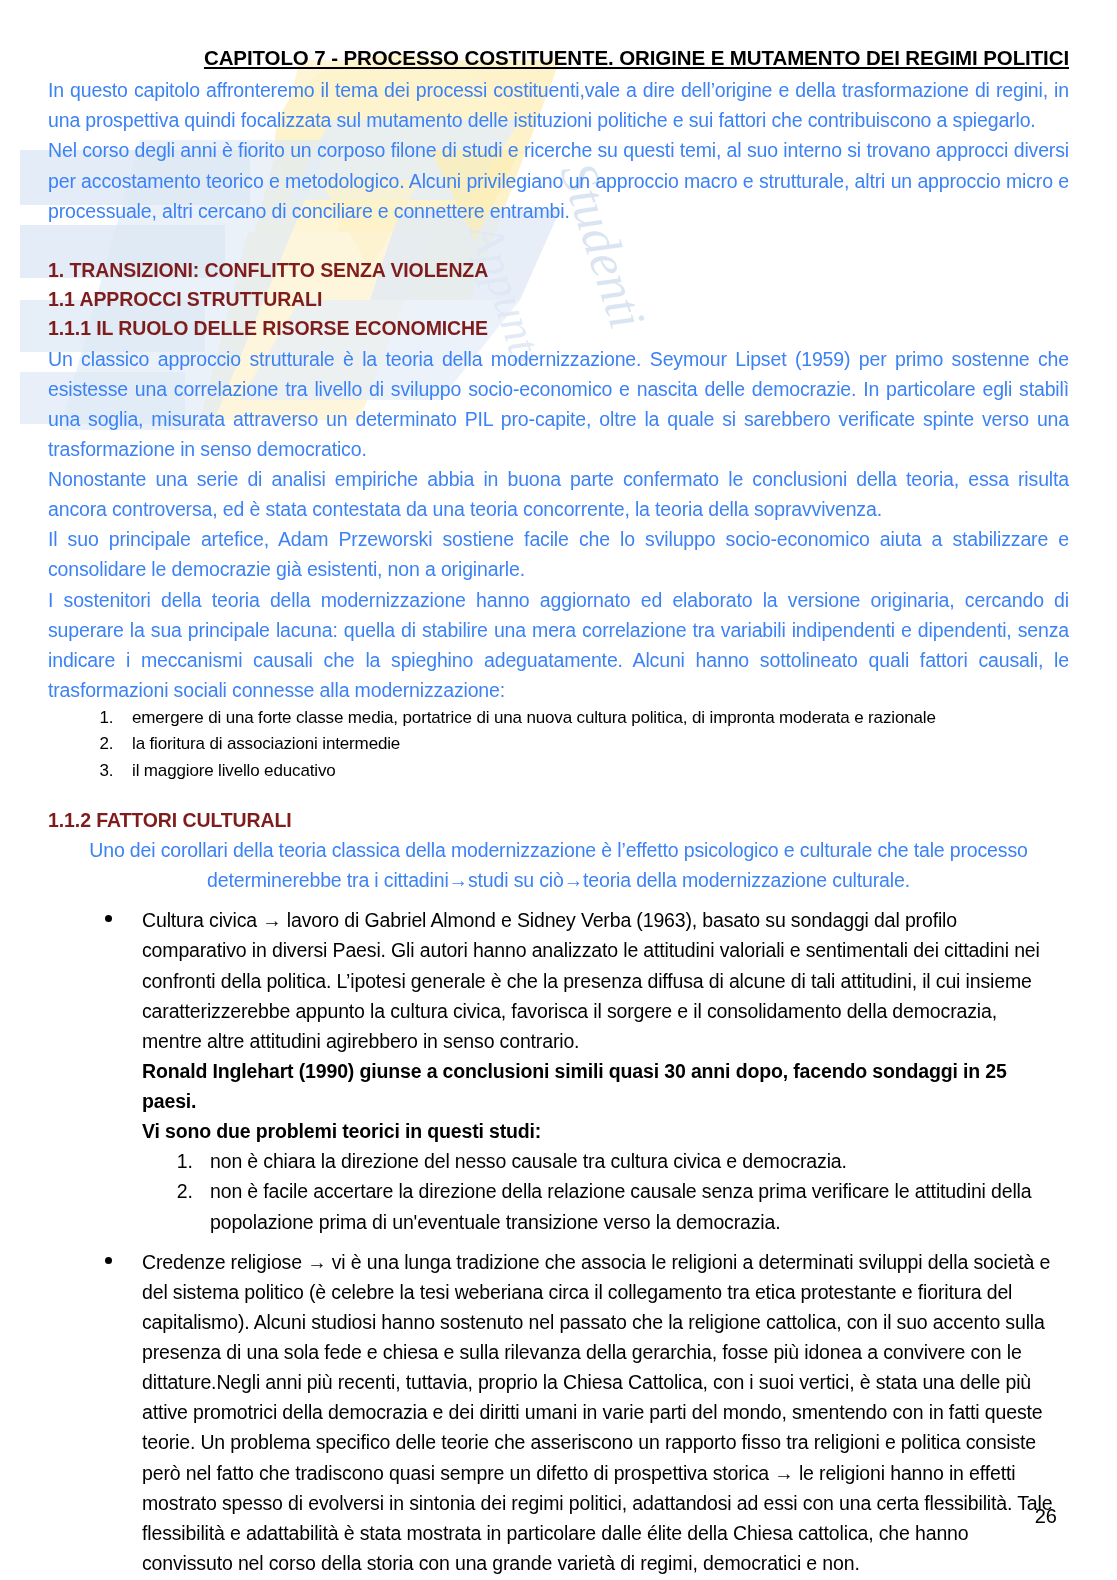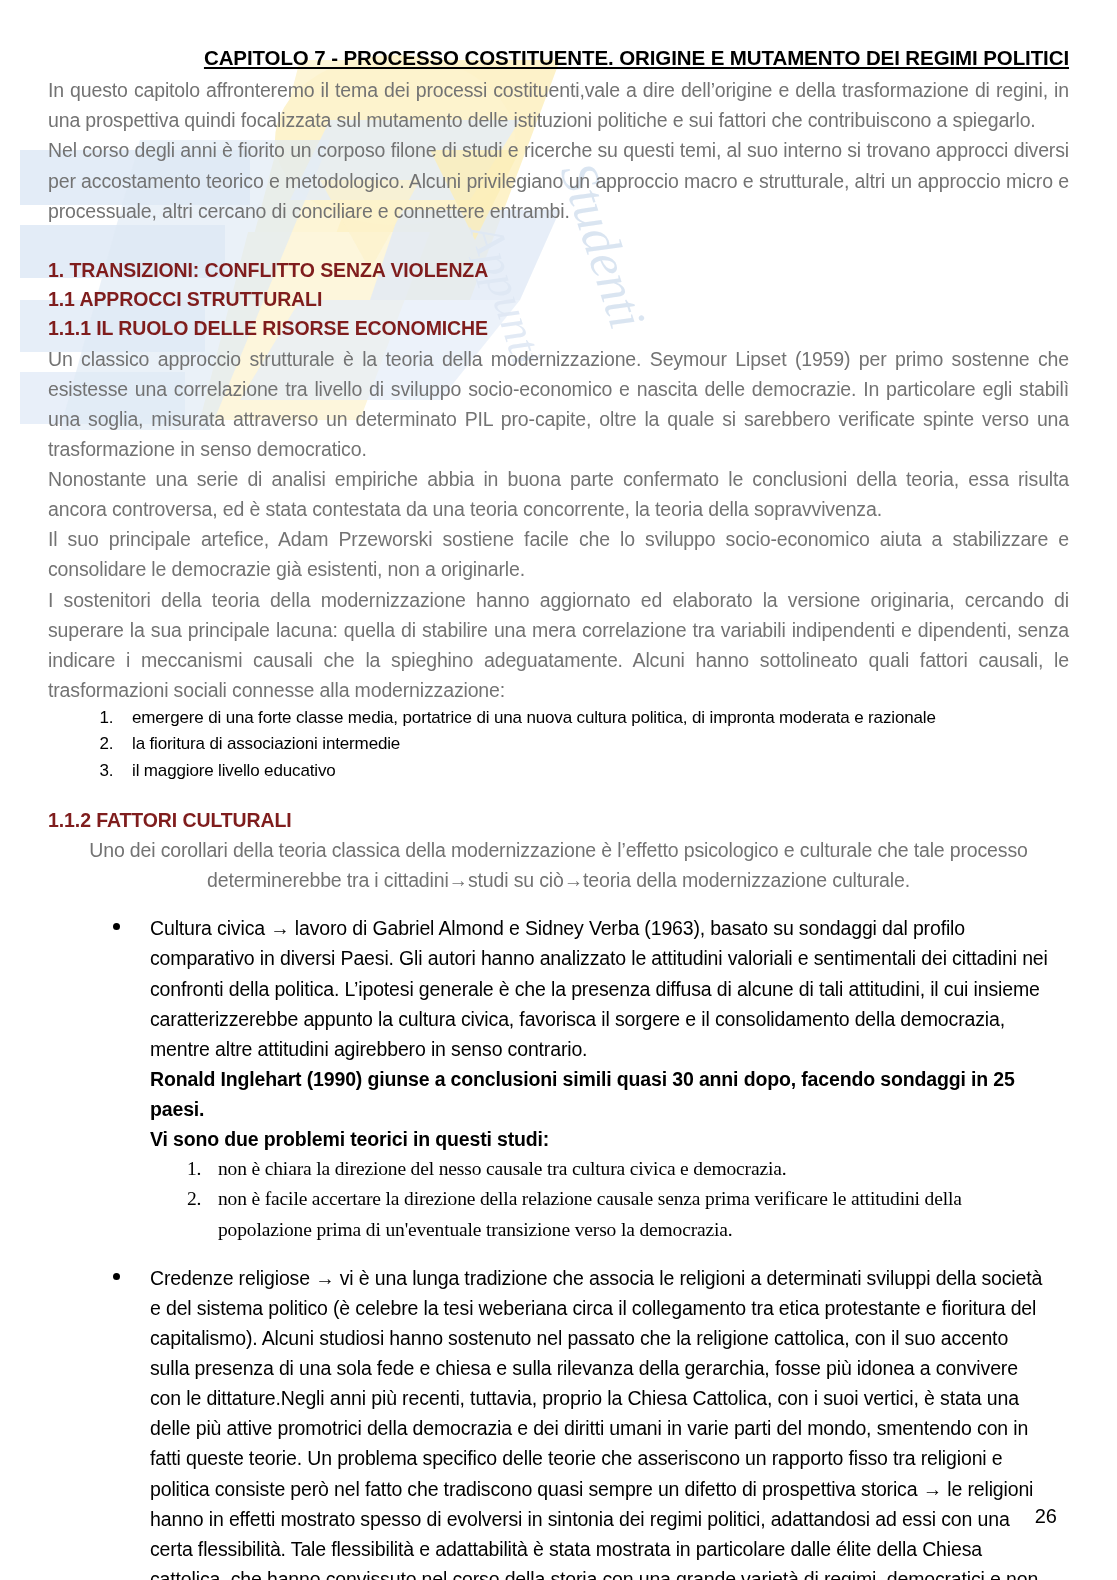--- a/index.html
+++ b/index.html
@@ -48,21 +48,21 @@
     margin: 0 0 4px 0;
     letter-spacing: -0.1px;
     line-height: 1.28;
     color: #000;
   }
 
   p.para {
     font-size: 19.5px;
     line-height: 1.545;
     margin: 0;
-    color: #737373;
+    color: #3b82f6;
     letter-spacing: -0.15px;
   }
   p.para.just { text-align: justify; }
   p.para.left { text-align: center; }
 
   h2.sec {
     font-size: 19.5px;
     font-weight: bold;
     margin: 0;
     line-height: 1.5;
@@ -89,41 +89,41 @@
     margin: 0;
     padding-left: 70px;
     font-size: 19.5px;
     line-height: 1.545;
     list-style: none;
     letter-spacing: -0.15px;
   }
   ul.bul > li {
     position: relative;
     padding-left: 14px;
-    margin: 18px;
+    margin: 10px;
   }
   ul.bul > li > .bullet-dot {
     position: absolute;
     left: -23px;
     top: 0.52em;
     width: 7px;
     height: 7px;
     border-radius: 50%;
     background: #000;
   }
   .sub-block {
     padding-left: 0;
     font-weight: bold;
   }
   ol.inner {
     margin: 0;
     padding-left: 56px;
     list-style: decimal;
   }
-  ol.inner > li { padding-left: 12px; font-family: Liberation Serif, serif; }
+  ol.inner > li { padding-left: 12px; }
 
   .page-number {
     position: absolute;
     right: 60px;
     bottom: 52px;
     font-size: 20px;
     color: #000;
     z-index: 2;
   }
 </style>

